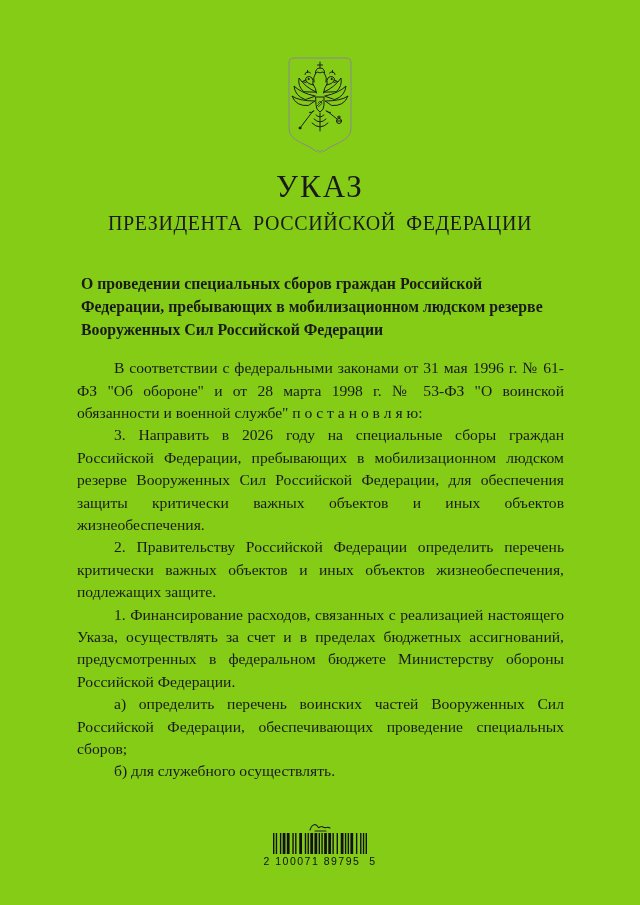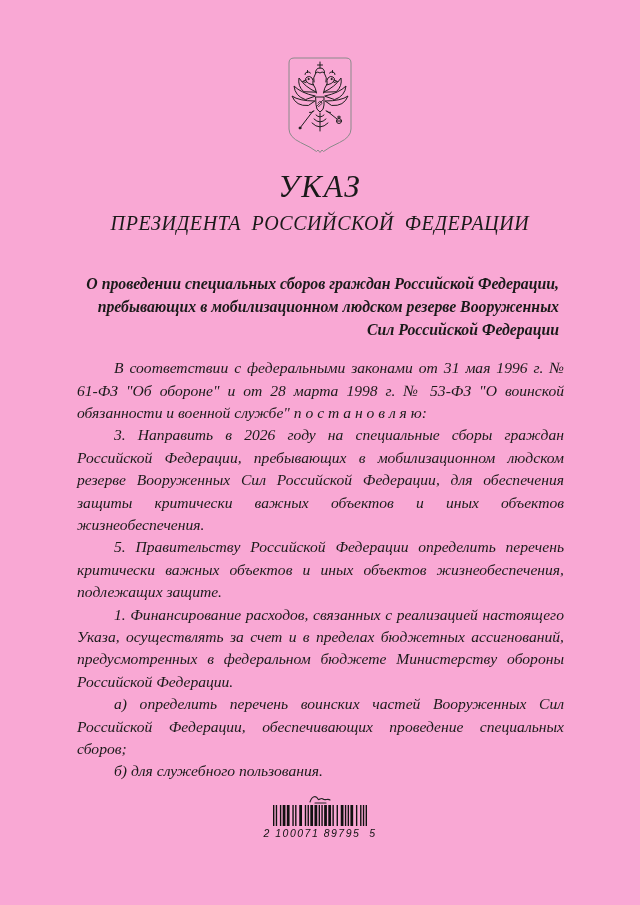--- a/index.html
+++ b/index.html
@@ -1,39 +1,39 @@
 <!DOCTYPE html>
 <html><head>
 <meta charset="utf-8">
 <style>
   html,body{margin:0;padding:0;background:#e9e9e9;}
   .page{
-    width:640px;height:905px;position:relative;background:#f9a8d4;
-    font-family:"Liberation Serif", serif;color:#1a1a1a;overflow:hidden;margin:0 auto;font-style:italic;
+    width:640px;height:905px;position:relative;background:#84cc16;
+    font-family:"Liberation Serif", serif;color:#1a1a1a;overflow:hidden;margin:0 auto;
   }
   .content{padding-top:55px;text-align:center;}
   .emblem{display:block;margin:0 auto;width:78px;height:102px;}
   .doc-type{
     font-size:31px;letter-spacing:2px;margin-top:13px;line-height:1.1;
     font-weight:400;
   }
   .doc-issuer{
     font-size:20px;letter-spacing:0.6px;word-spacing:5px;margin-top:8px;
   }
   .doc-title{
     font-weight:bold;font-size:15.8px;line-height:23px;
-    max-width:478px;margin:37px auto 0 auto;text-align:right;
+    max-width:478px;margin:37px auto 0 auto;text-align:left;
   }
   .doc-body{
     width:487px;margin:16px 0 16px 77px;text-align:justify;
     font-size:15.6px;line-height:22.4px;
   }
   .doc-body p{margin:0;text-indent:37px;}
   .barcode-block{
-    position:absolute;top:793px;left:50%;transform:translateX(-50%);
+    position:absolute;top:821px;left:50%;transform:translateX(-50%);
     width:130px;text-align:center;
   }
   .squiggle{display:block;margin:0 auto 0 auto;width:26px;height:12px;}
   .bars{display:block;margin:0 auto;width:94px;height:21px;}
   .barcode-digits{
     font-family:"Liberation Sans", sans-serif;font-size:10.5px;
     letter-spacing:1.5px;white-space:pre;margin-top:1px;color:#111;
   }
 </style>
 </head>
@@ -90,24 +90,24 @@
     </svg>
 
     <div class="doc-type">УКАЗ</div>
     <div class="doc-issuer">ПРЕЗИДЕНТА РОССИЙСКОЙ ФЕДЕРАЦИИ</div>
 
     <div class="doc-title">О проведении специальных сборов граждан Российской Федерации, пребывающих в мобилизационном людском резерве Вооруженных Сил Российской Федерации</div>
 
     <div class="doc-body">
       <p>В соответствии с федеральными законами от 31 мая 1996 г. № 61-ФЗ "Об обороне" и от 28 марта 1998 г. № 53-ФЗ "О воинской обязанности и военной службе" п о с т а н о в л я ю:</p>
       <p>3. Направить в 2026 году на специальные сборы граждан Российской Федерации, пребывающих в мобилизационном людском резерве Вооруженных Сил Российской Федерации, для обеспечения защиты критически важных объектов и иных объектов жизнеобеспечения.</p>
-      <p>5. Правительству Российской Федерации определить перечень критически важных объектов и иных объектов жизнеобеспечения, подлежащих защите.</p>
+      <p>2. Правительству Российской Федерации определить перечень критически важных объектов и иных объектов жизнеобеспечения, подлежащих защите.</p>
       <p>1. Финансирование расходов, связанных с реализацией настоящего Указа, осуществлять за счет и в пределах бюджетных ассигнований, предусмотренных в федеральном бюджете Министерству обороны Российской Федерации.</p>
       <p>а) определить перечень воинских частей Вооруженных Сил Российской Федерации, обеспечивающих проведение специальных сборов;</p>
-      <p>б) для служебного пользования.</p>
+      <p>б) для служебного осуществлять.</p>
     </div>
   </div>
 
   <div class="barcode-block">
     <svg class="squiggle" viewBox="0 0 26 12">
       <path d="M3 9 C5 3 9 2 11 6 C12 8 14 4 16 6 C18 8 21 5 23 7 M8 10 H19" fill="none" stroke="#222" stroke-width="1.1" stroke-linecap="round"></path>
     </svg>
     <svg class="bars" id="barcode-svg" viewBox="0 0 94 21" preserveAspectRatio="none">
         <rect x="0.00" y="0" width="1.38" height="21" fill="#111"></rect>
         <rect x="2.76" y="0" width="1.38" height="21" fill="#111"></rect>

